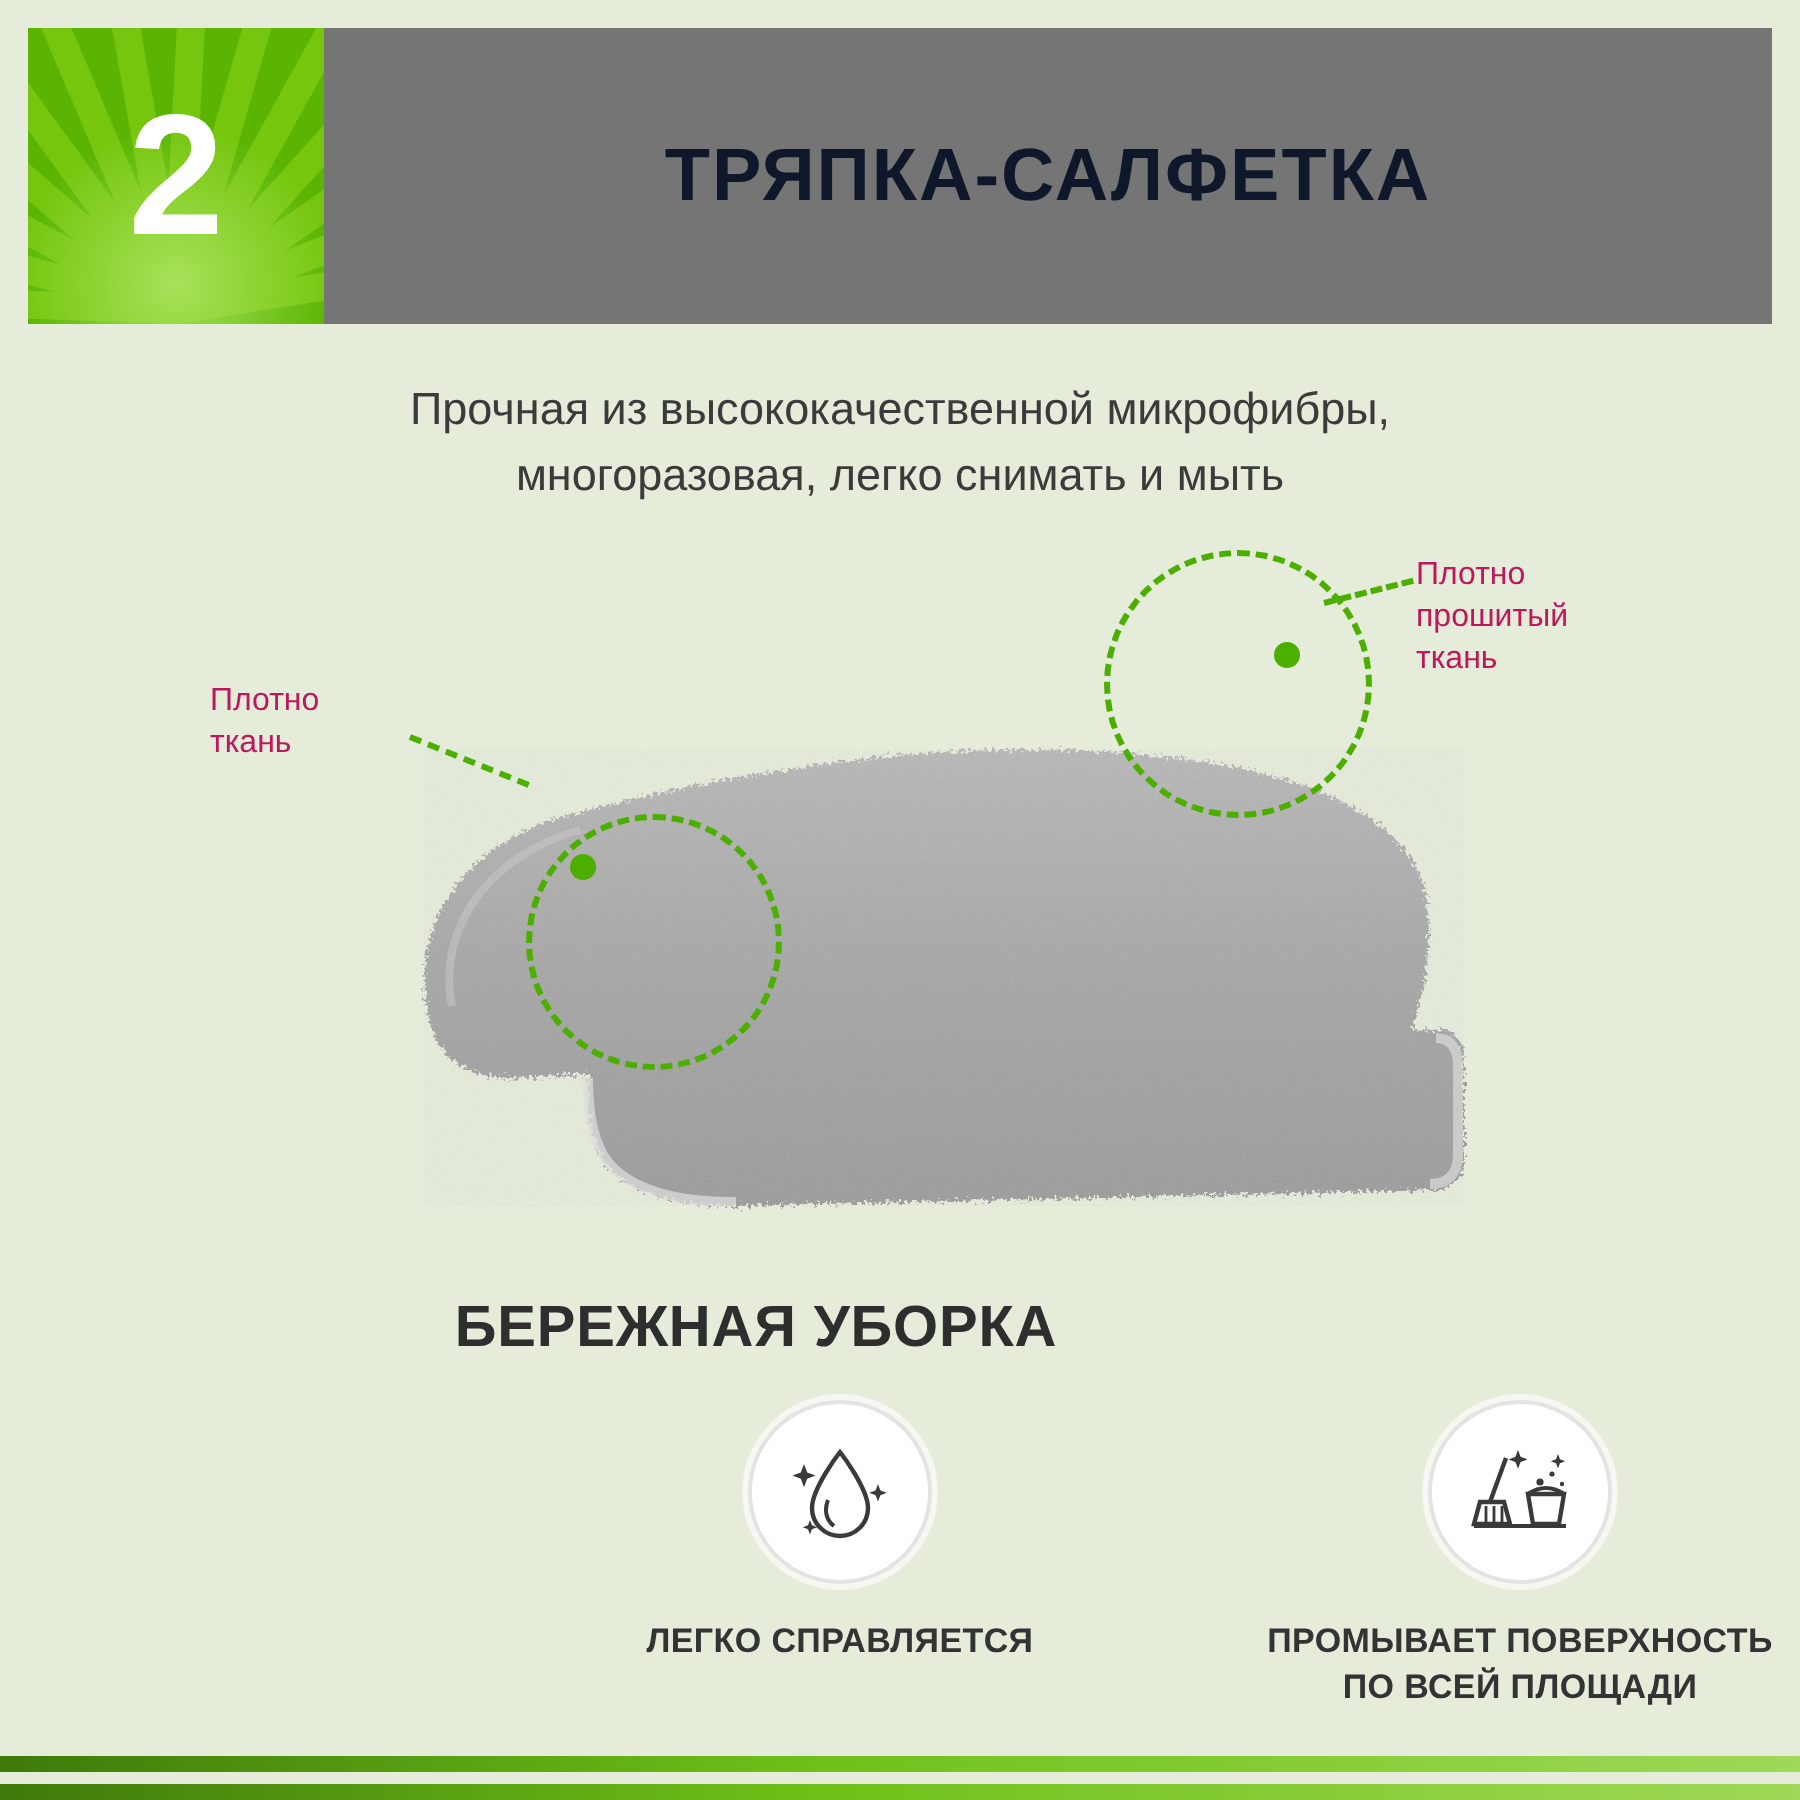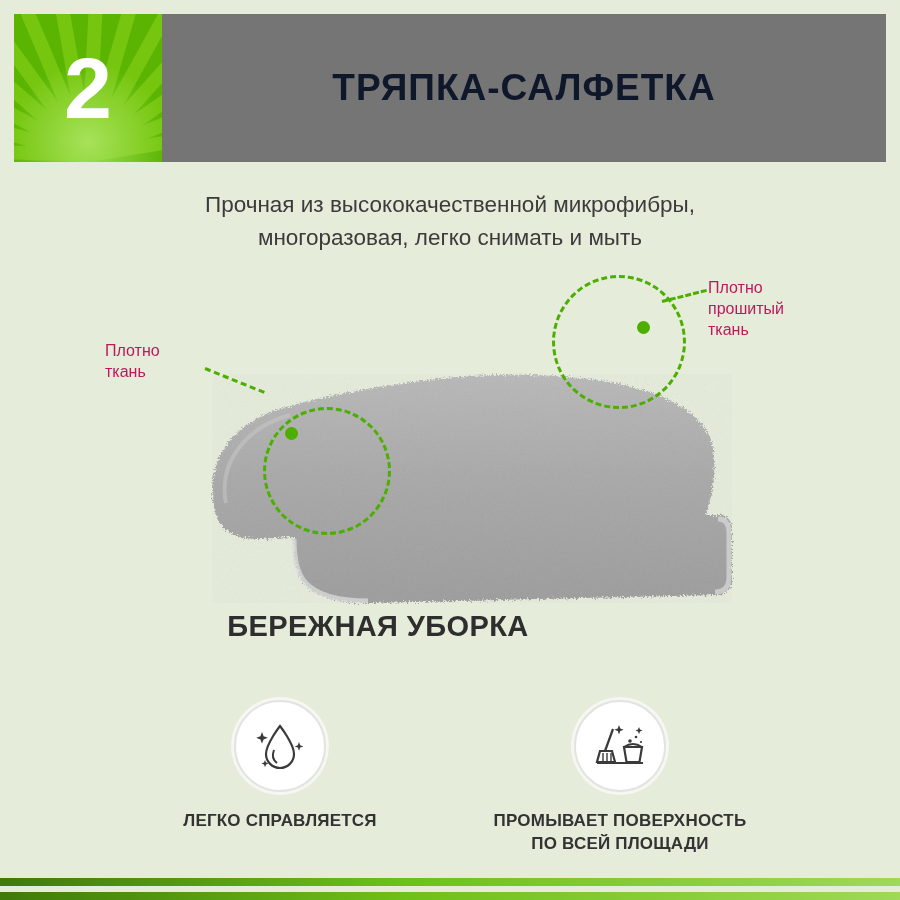--- a/index.html
+++ b/index.html
@@ -192,37 +192,37 @@
     top: 45px;
     width: 46px;
     transform: rotate(-14deg);
     transform-origin: left center;
   }
 
   
   .section-title {
     position: absolute;
     left: 0;
-    top: 610px;
+    top: 648px;
     width: 756px;
     text-align: center;
     font-size: 29px;
     font-weight: bold;
     color: #2e2e2e;
     letter-spacing: 0.4px;
   }
 
   
   .features {
     position: absolute;
     left: 0;
     top: 700px;
     width: 900px;
     display: flex;
-    justify-content: center;
+    justify-content: flex-end;
     gap: 60px;
   }
   .feature {
     width: 280px;
     display: flex;
     flex-direction: column;
     align-items: center;
   }
   .feature-icon {
     width: 88px;

